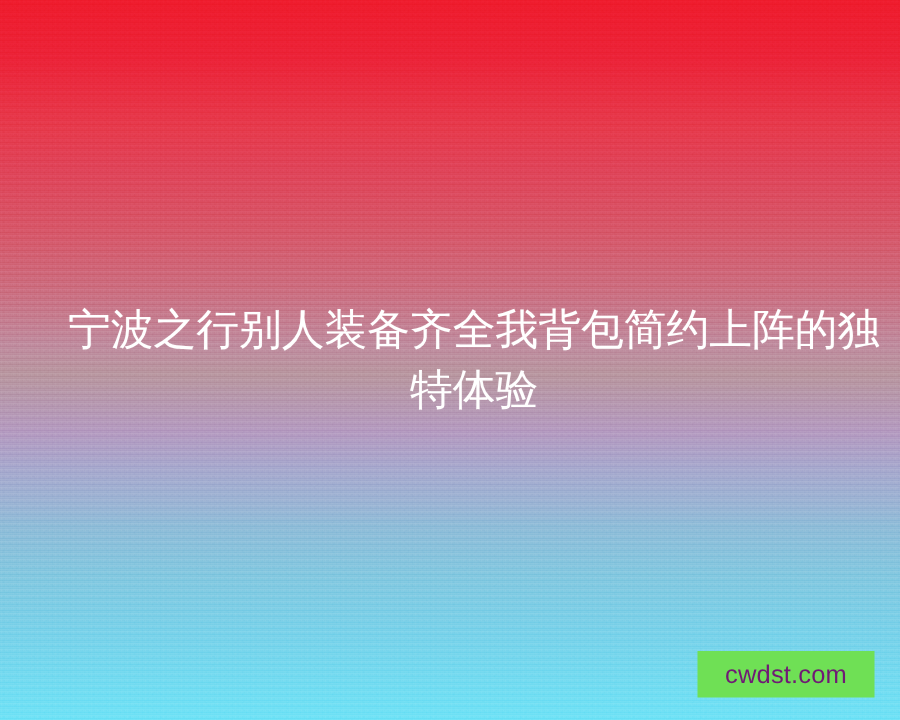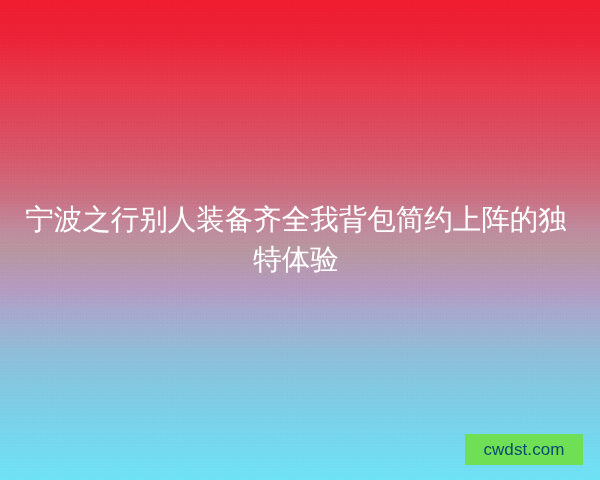--- a/index.html
+++ b/index.html
@@ -102,22 +102,22 @@
 
   
   .headline-wrap {
     position: absolute;
     left: 0;
     right: 0;
     top: 0;
     height: 480px;
     display: flex;
     align-items: center;
-    justify-content: flex-start;
-    padding: 0 22px;
+    justify-content: flex-end;
+    padding: 0 10px;
     box-sizing: border-box;
   }
   .headline {
     margin: 0;
     width: 100%;
     max-width: 548px;
     text-align: center;
     color: #ffffff;
     font-family: "DejaVu Sans", "Liberation Sans", sans-serif;
     font-size: 28.5px;
@@ -135,21 +135,21 @@
     top: 434px;
     width: 118px;
     height: 31px;
     background: #6fe055;
     display: flex;
     align-items: center;
     justify-content: center;
     box-sizing: border-box;
   }
   .watermark-badge .wm-text {
-    color: #0c4a6e;
+    color: #701a75;
     font-family: "Liberation Sans", "DejaVu Sans", sans-serif;
     font-size: 17px;
     font-weight: 400;
     line-height: 1;
     letter-spacing: 0.1px;
     white-space: nowrap;
   }
 </style>
 </head>
 <body>

